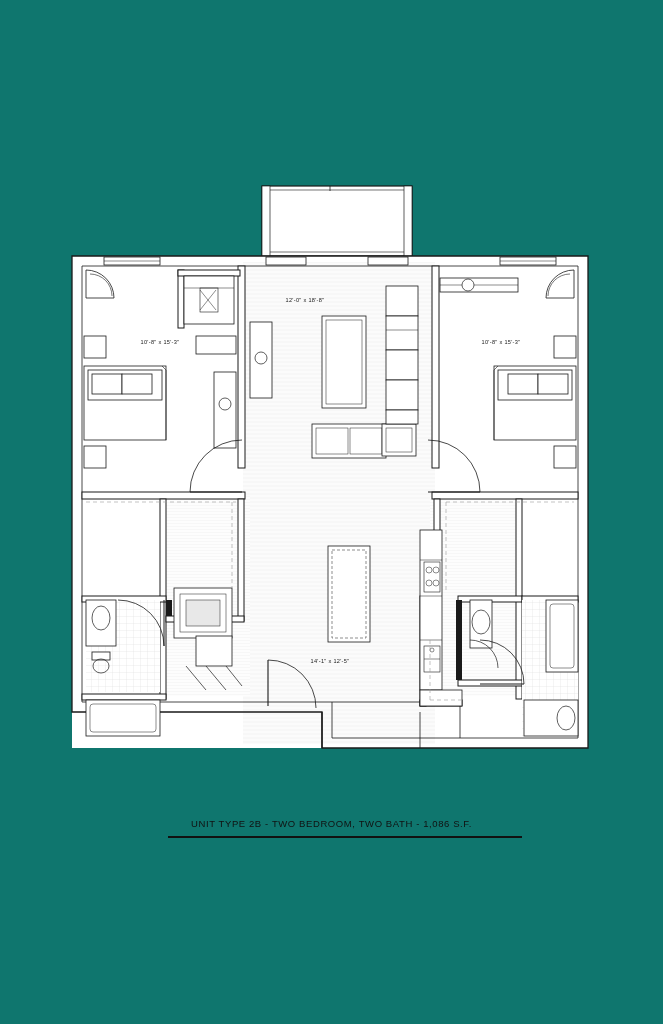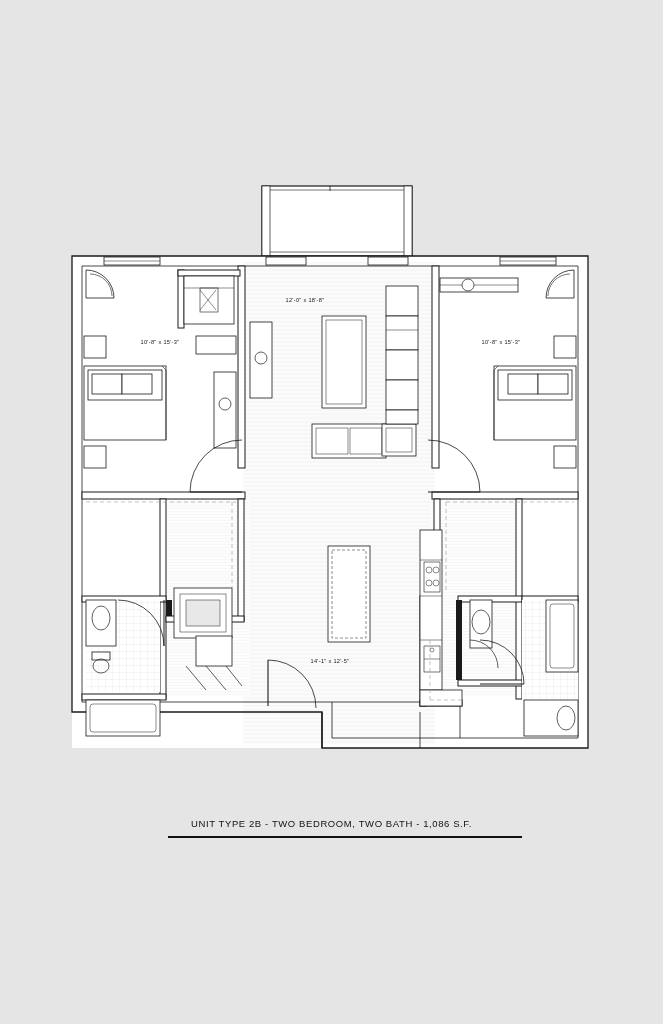--- a/index.html
+++ b/index.html
@@ -13,21 +13,21 @@
     position: relative;
     font-family: "Liberation Sans", sans-serif;
     color: #111111;
     overflow: hidden;
   }
   #floorplan-sheet {
     position: absolute;
     left: 0; top: 0;
     width: 663px;
     height: 1024px;
-    background: #e5e5e5;
+    background: #0f766e;
   }
   .svg-wrap { position:absolute; left:0; top:0; width:663px; height:1024px; }
   .caption {
     position: absolute;
     left: 0;
     top: 818px;
     width: 663px;
     text-align: center;
     font-size: 9.5px;
     letter-spacing: 0.6px;

